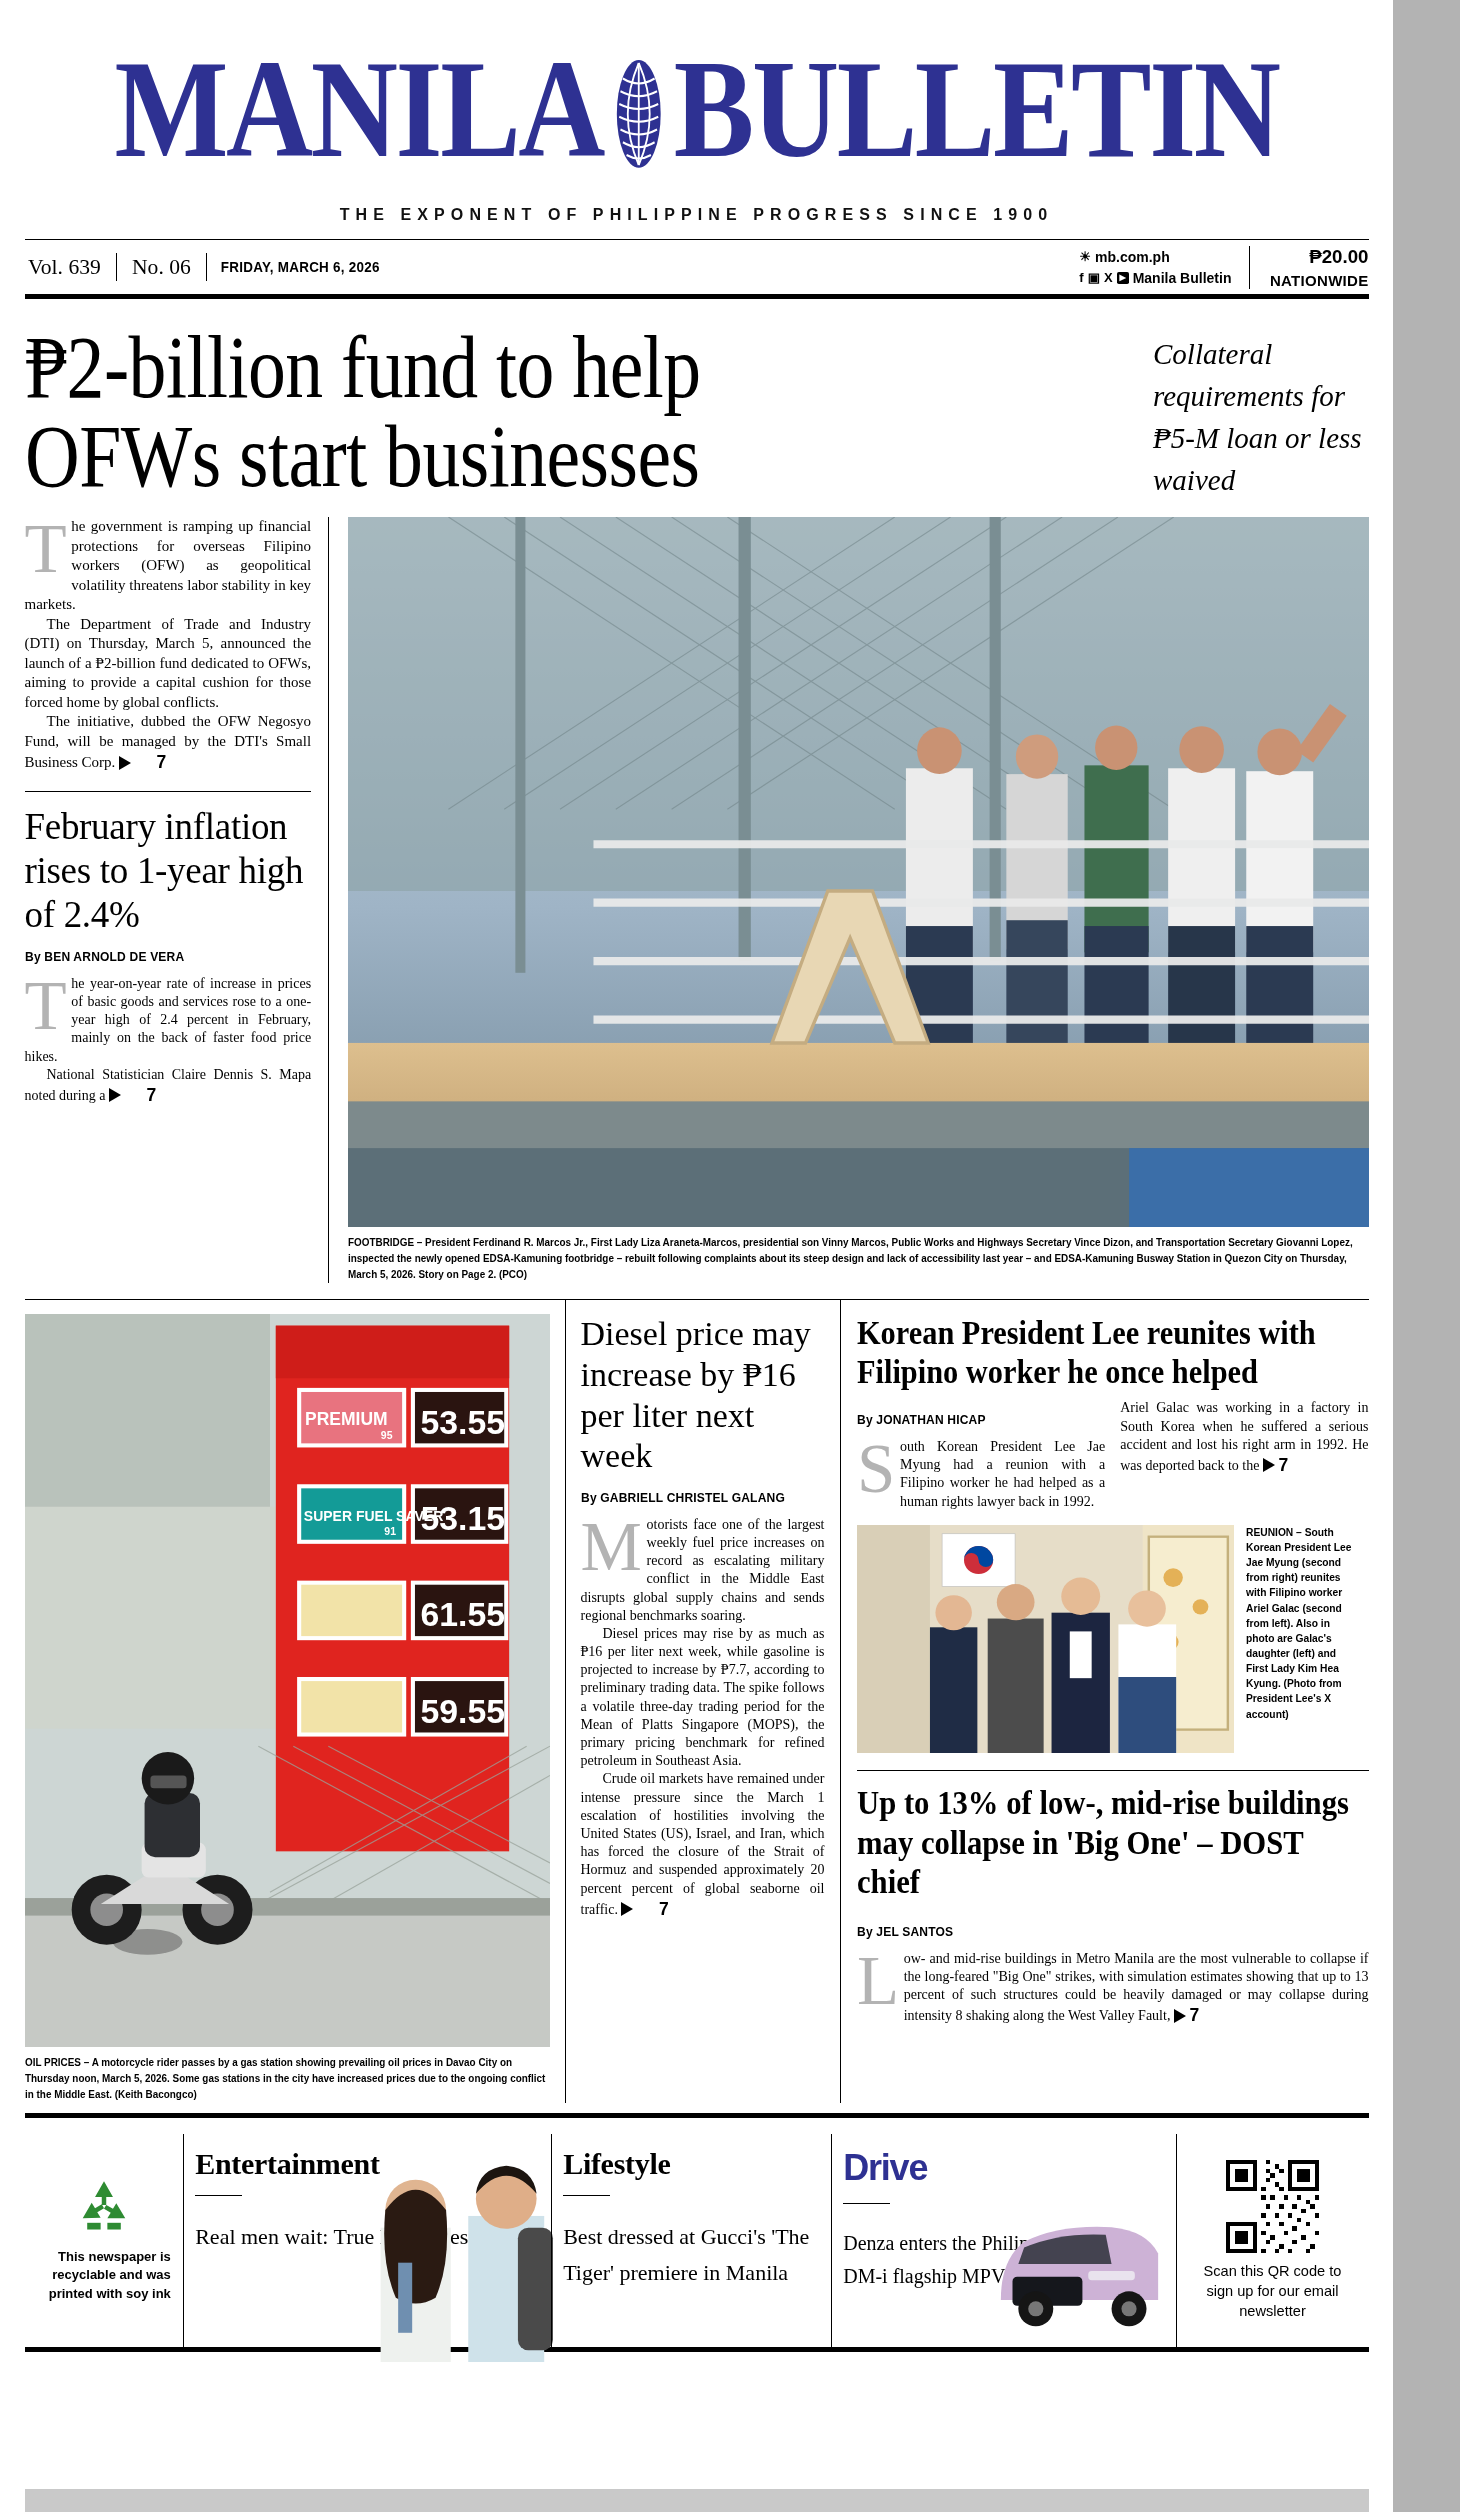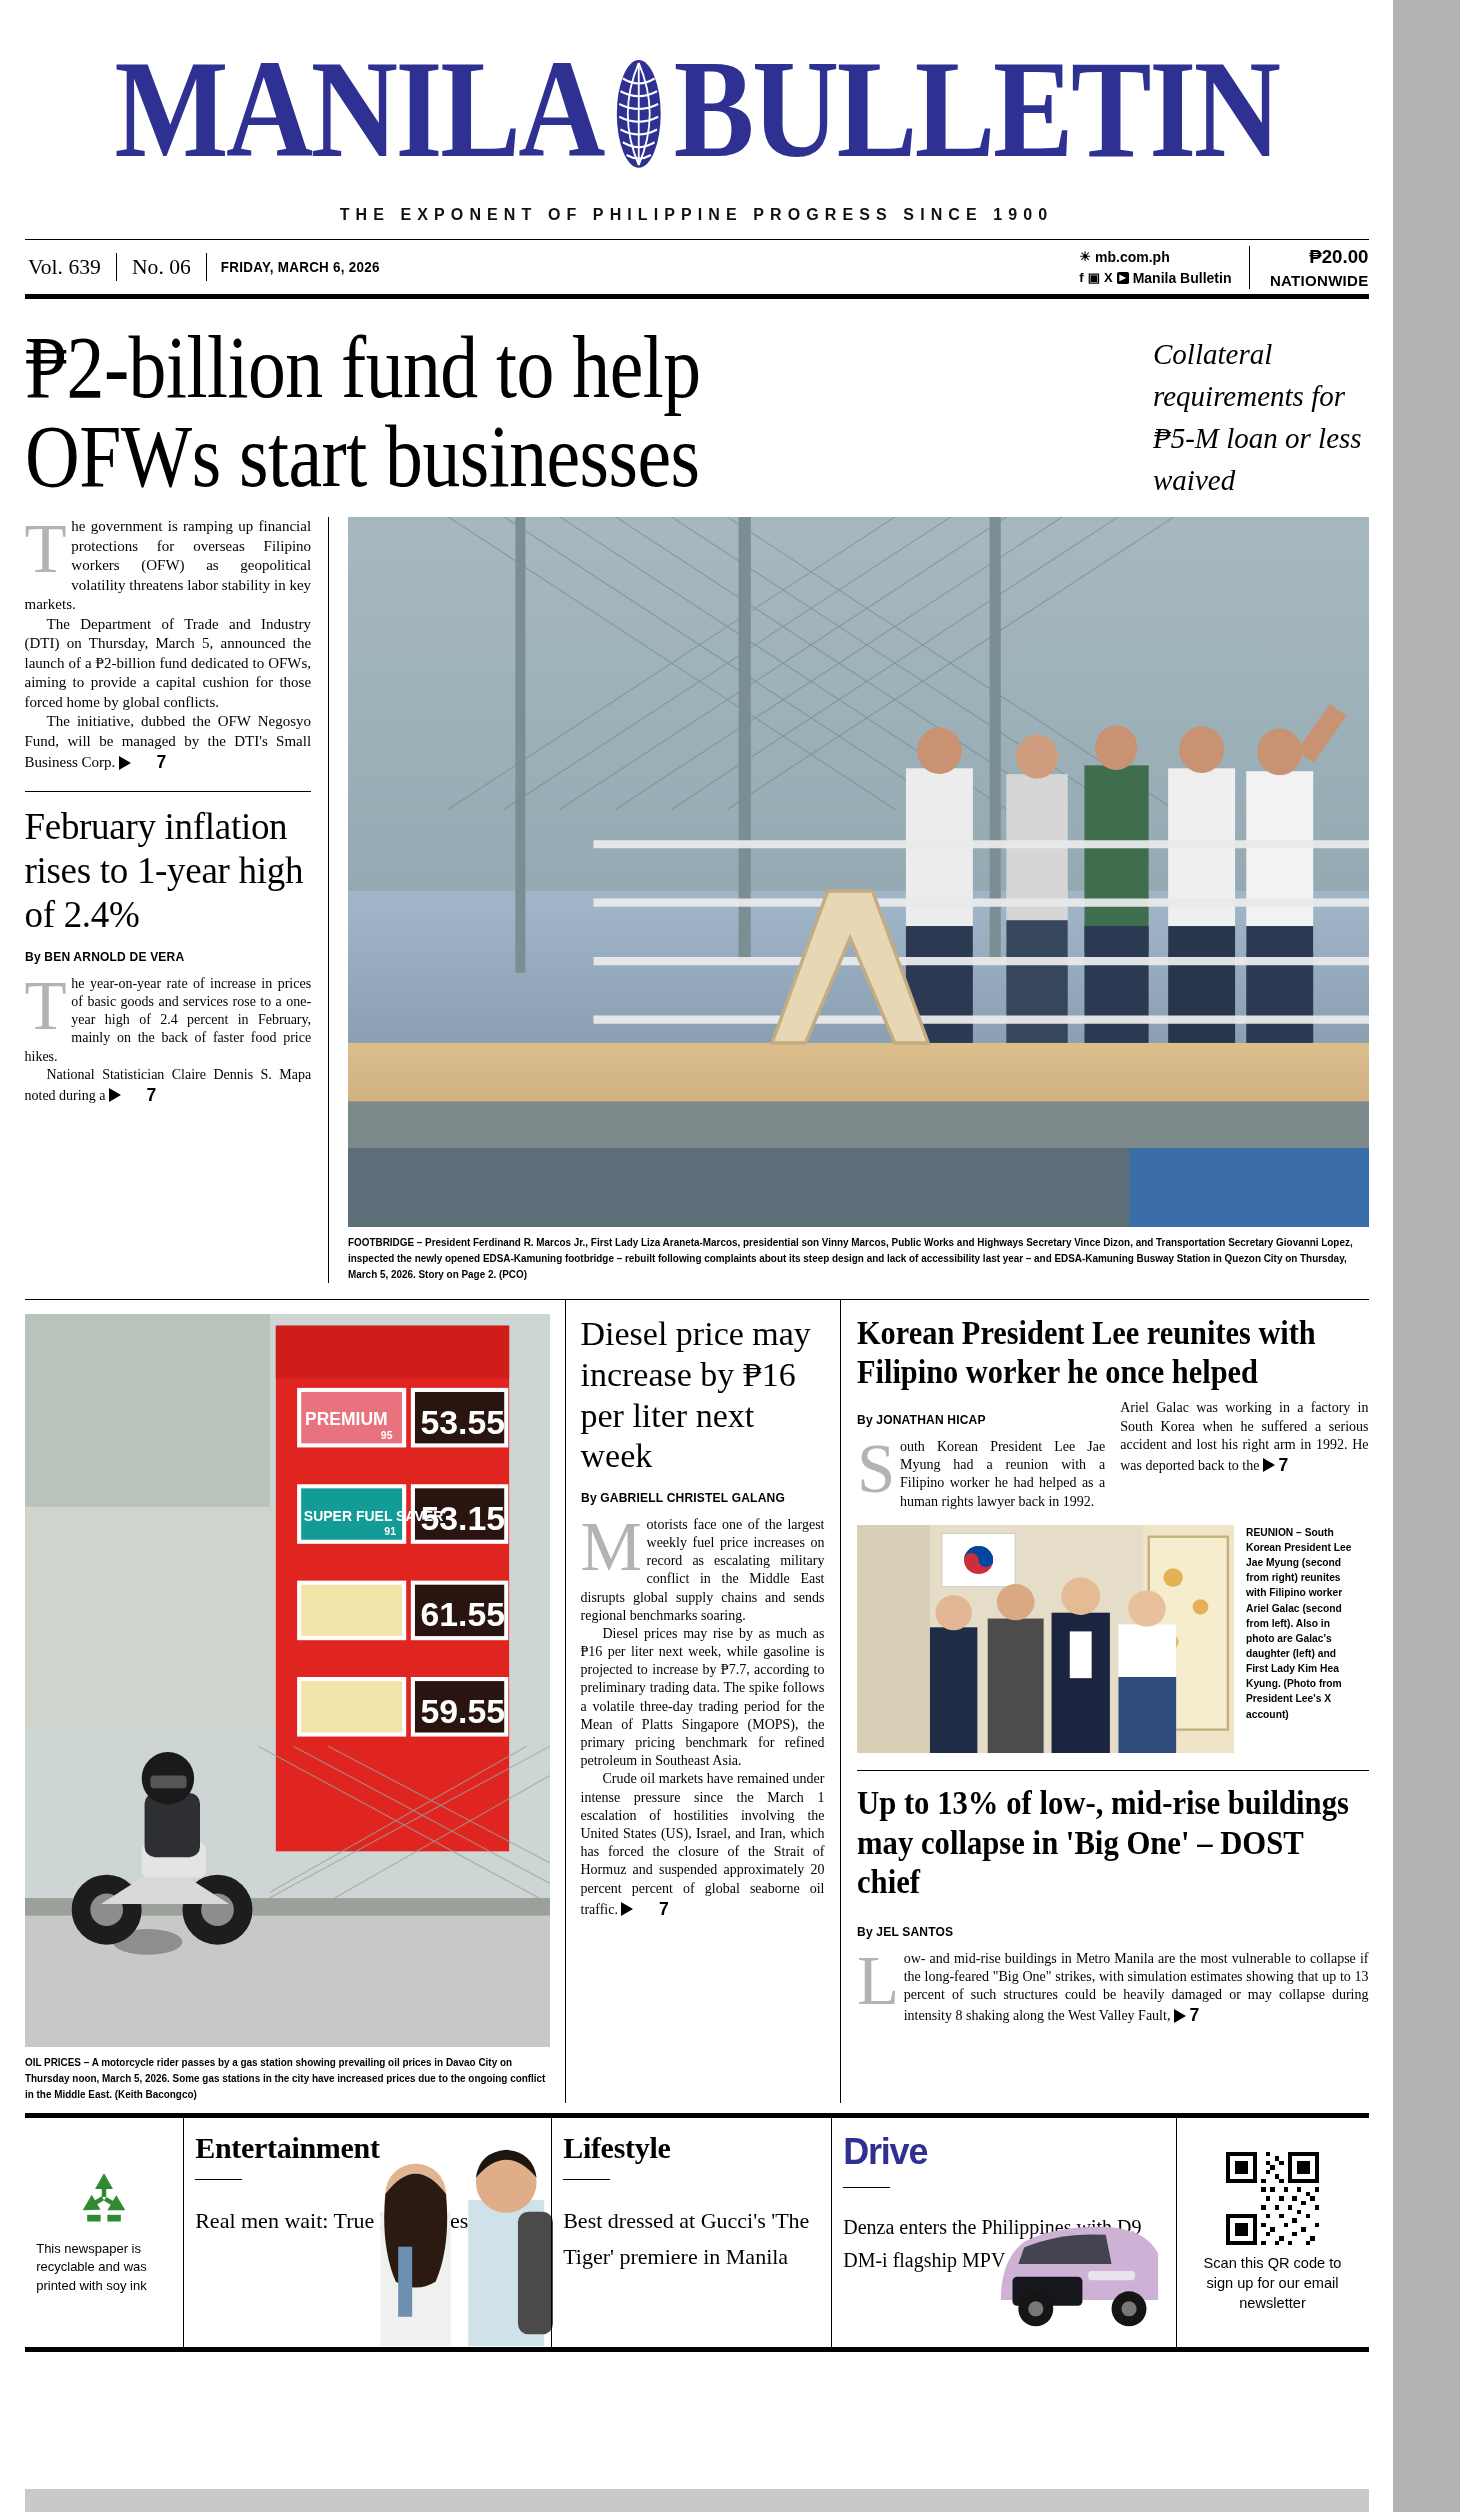--- a/index.html
+++ b/index.html
@@ -252,41 +252,41 @@
   }
 
   
   .footer-rule-top { border-top: 5.3px solid #000; margin: 10.5px 24.5px 0 24.5px; }
   .footer {
     margin: 0 24.5px;
     display: flex;
     height: 234px;
     border-bottom: 5.3px solid #000;
   }
-  .f-cell { position: relative; padding: 13px 11.7px; }
+  .f-cell { position: relative; padding: 13px 11.7px; margin-top: 16px; }
   .f-recycle { width: 158px; flex: 0 0 158px; display:flex; flex-direction:column; align-items:center; justify-content:center; gap: 11.7px; }
   .f-ent { width: 368px; flex: 0 0 368px; border-left: 1.2px solid #000; }
   .f-life { width: 280px; flex: 0 0 280px; border-left: 1.2px solid #000; }
   .f-drive { flex: 1 1 auto; border-left: 1.2px solid #000; }
   .f-qr { width: 193px; flex: 0 0 193px; border-left: 1.2px solid #000; display:flex; flex-direction:column; align-items:center; justify-content:center; gap:8.2px; }
 
   .sec-label {
     font-family: "Liberation Serif", "DejaVu Serif", serif;
     font-weight: bold;
     font-size: 30px;
     letter-spacing: -0.3px;
   }
   .sec-dash { width: 47px; border-top: 1.8px solid #000; margin: 14px 0 23.4px 0; }
   .promo-text {
     font-family: "Liberation Serif", "DejaVu Serif", serif;
     font-size: 22px; line-height: 1.62;
   }
   .recycle-text {
     font-family: "Liberation Sans", "DejaVu Sans", sans-serif;
-    font-weight: normal; font-size: 13px; line-height: 1.42; text-align: left;
+    font-weight: bold; font-size: 13px; line-height: 1.42; text-align: right;
   }
   .qr-text {
     font-family: "Liberation Sans", "DejaVu Sans", sans-serif;
     font-size: 14.6px; line-height: 1.38; text-align: center;
   }
   .drive-logo {
     font-family: "Liberation Sans", sans-serif;
     font-weight: bold; font-size: 36px; color: #2e3192;
     letter-spacing: -1.2px; position: relative; display:inline-block;
   }

